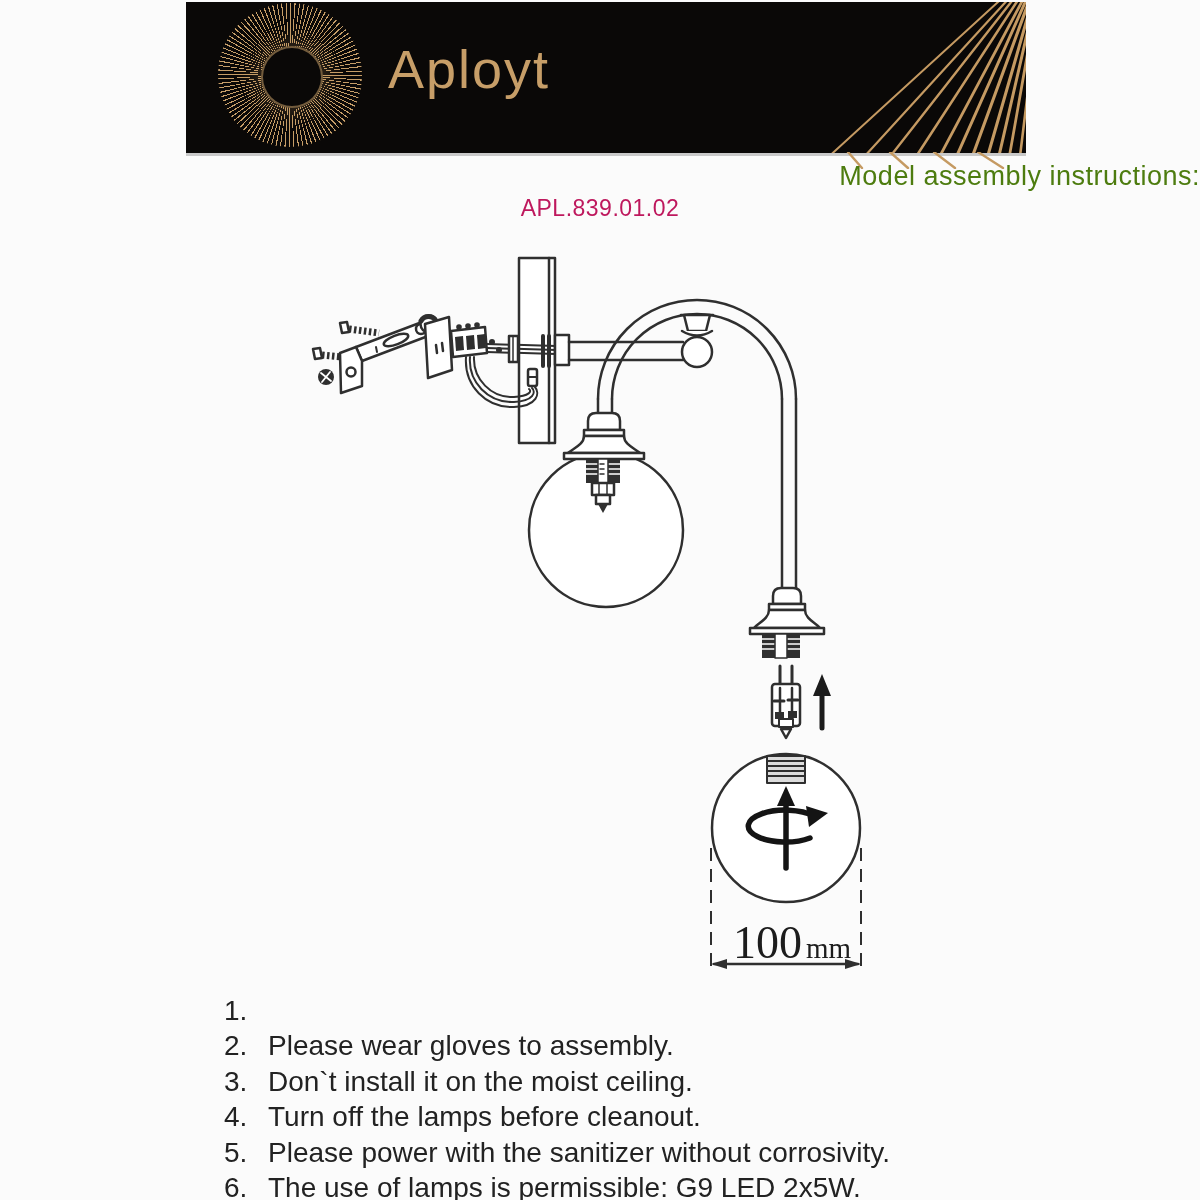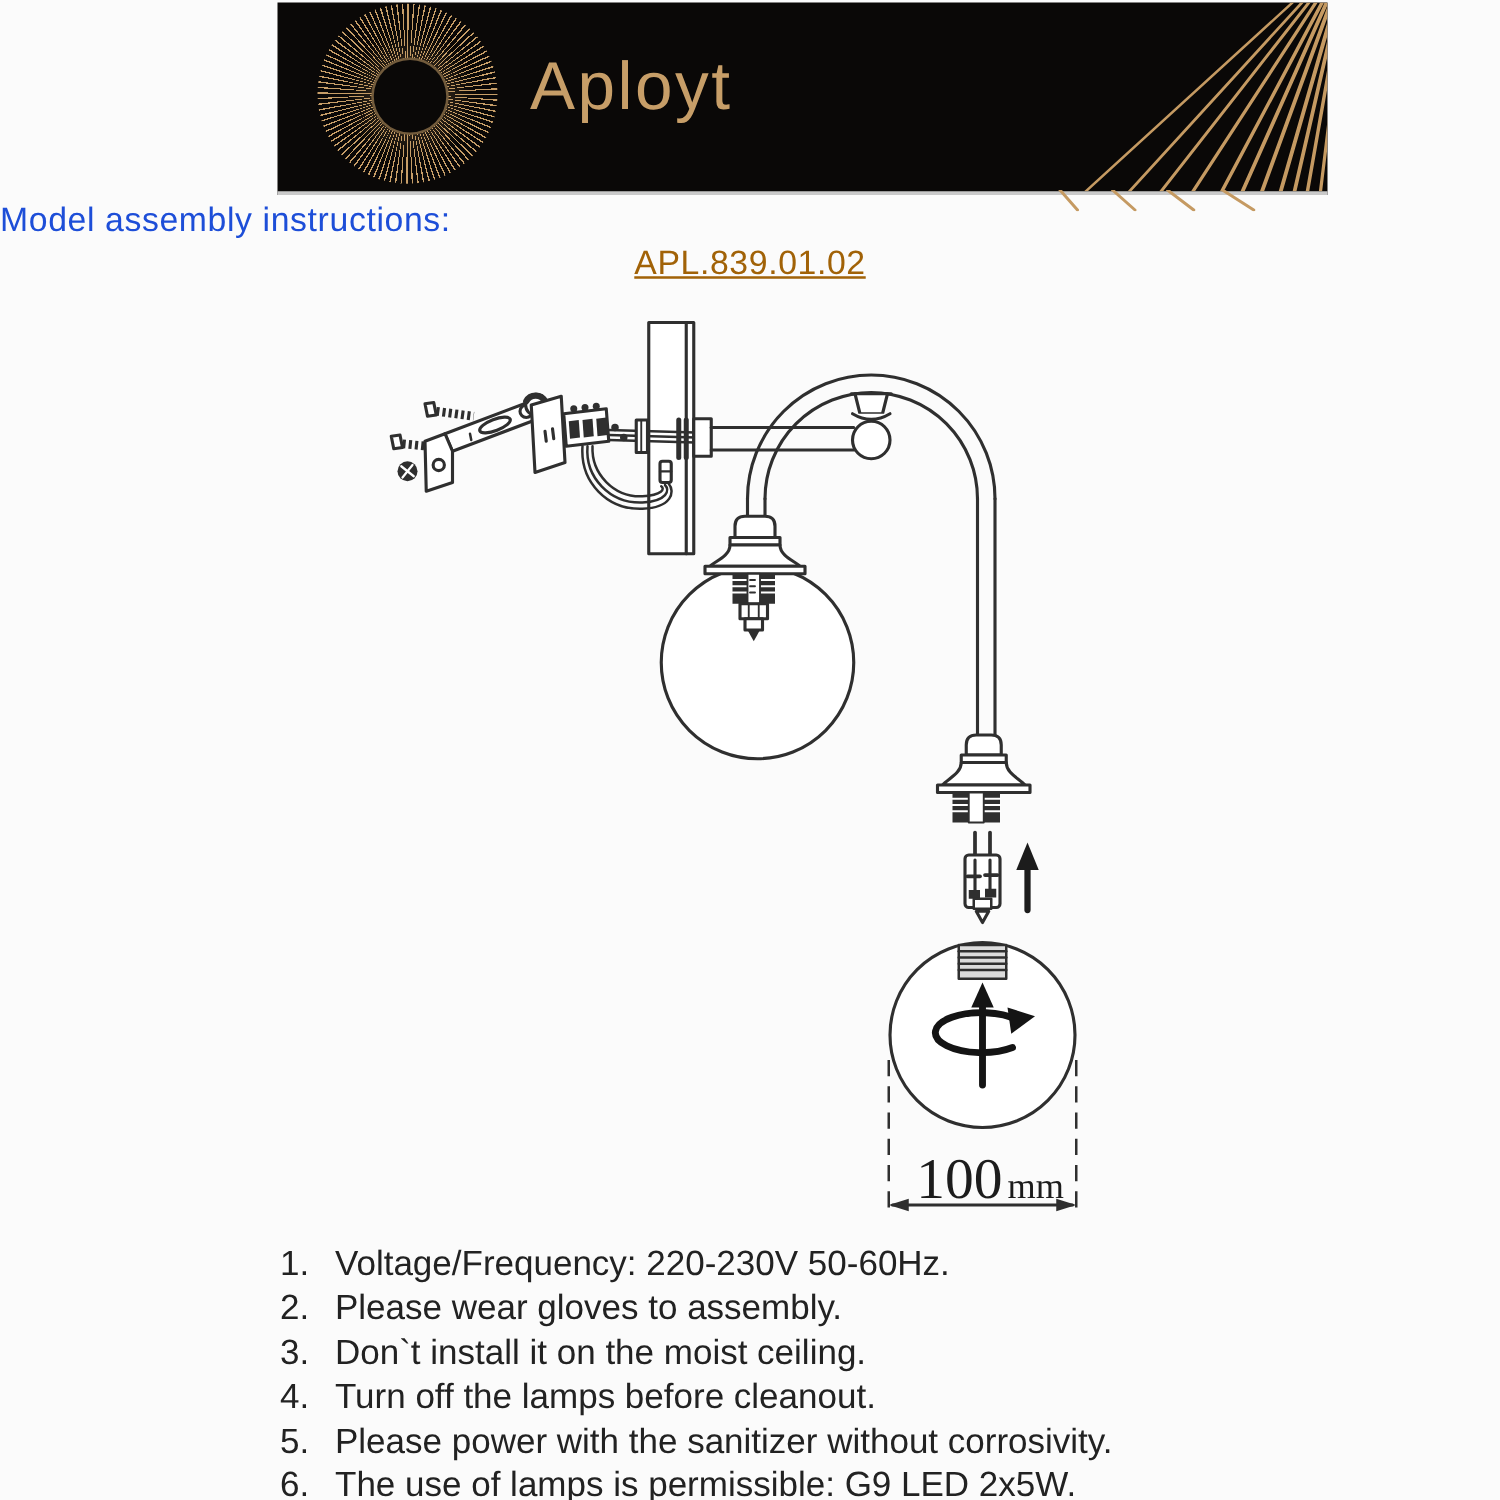--- a/index.html
+++ b/index.html
@@ -1,31 +1,31 @@
 <!DOCTYPE html>
 <html><head>
 <meta charset="utf-8">
 <style>
   html,body{margin:0;padding:0;}
   body{width:1200px;height:1200px;position:relative;background:#f6f6f6;font-family:"Liberation Sans",sans-serif;overflow:hidden;}
   .page{position:absolute;inset:0;background:#fbfbfb;}
 
   
-  .banner{position:absolute;left:186px;top:2px;width:840px;height:151px;background:#0a0807;overflow:hidden;border-bottom:3px solid #c9c9c9;margin-left:36px;}
+  .banner{position:absolute;left:186px;top:2px;width:840px;height:151px;background:#0a0807;overflow:hidden;border-bottom:3px solid #c9c9c9;}
   .sunburst{position:absolute;left:32px;top:1px;width:144px;height:144px;border-radius:50%;
     background:repeating-conic-gradient(#c79e68 0deg 0.9deg, rgba(0,0,0,0) 0.9deg 3.6deg);}
   .sunburst-core{position:absolute;left:75px;top:44px;width:58px;height:58px;border-radius:50%;
     background:#0a0807;border:2px solid rgba(201,160,104,.55);box-shadow:0 0 20px 8px rgba(190,150,95,.22);}
   .brand{position:absolute;left:202px;top:36px;font-size:54px;letter-spacing:2px;color:#c79e68;font-weight:400;}
   .banner svg{position:absolute;left:0;top:0;}
   .ray-bleed{position:absolute;left:846px;top:152px;width:180px;height:17px;}
 
   
-  .doc-title{position:absolute;left:0;top:161px;width:1200px;text-align:left;font-size:27px;color:#1d4ed8;letter-spacing:.5px;}
-  .doc-model{position:absolute;left:0;top:195px;width:1200px;text-align:center;font-size:27px;color:#a16207;letter-spacing:.5px;text-decoration:underline;}
+  .doc-title{position:absolute;left:0;top:161px;width:1200px;text-align:right;font-size:27px;color:#4d7c0f;letter-spacing:.5px;}
+  .doc-model{position:absolute;left:0;top:195px;width:1200px;text-align:center;font-size:23px;color:#be185d;letter-spacing:.5px;}
 
   
   svg.diagram{position:absolute;left:0;top:0;}
   .dim-num{font-family:"Liberation Serif",serif;font-size:46px;fill:#1c1c1c;}
   .dim-unit{font-family:"Liberation Serif",serif;font-size:29px;fill:#1c1c1c;}
 
   
   .instructions{position:absolute;left:224px;top:993px;width:860px;font-size:28px;color:#222;}
   .instructions .row{display:flex;height:35.5px;align-items:center;}
   .instructions .num{width:44px;flex:0 0 44px;}
@@ -252,21 +252,20 @@
         <polygon points="861,964 845,959 845,969" fill="#2f2f2f" stroke="none"></polygon>
       </g>
     </g>
     <text class="dim-num" x="733" y="958">100</text>
     <text class="dim-unit" x="806" y="958">mm</text>
   </svg>
 
   <div class="instructions">
     <div class="row">
       <span class="num">1.</span>
-      <span>Voltage/Frequency: 220-230V 50-60Hz.</span>
     </div>
     <div class="row">
       <span class="num">2.</span>
       <span>Please wear gloves to assembly.</span>
     </div>
     <div class="row">
       <span class="num">3.</span>
       <span>Don`t install it on the moist ceiling.</span>
     </div>
     <div class="row">

